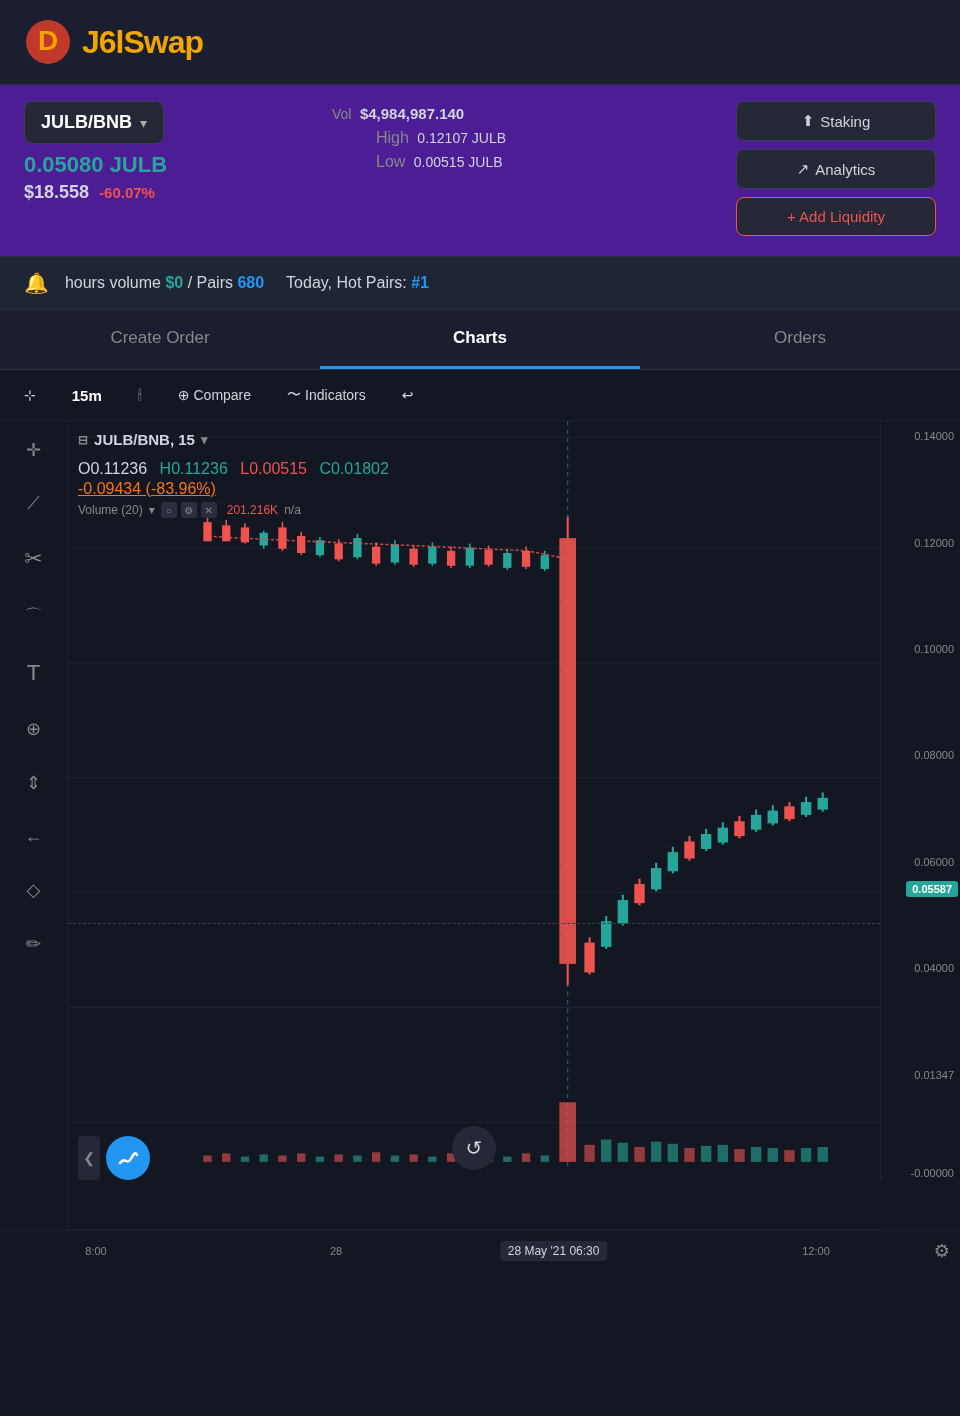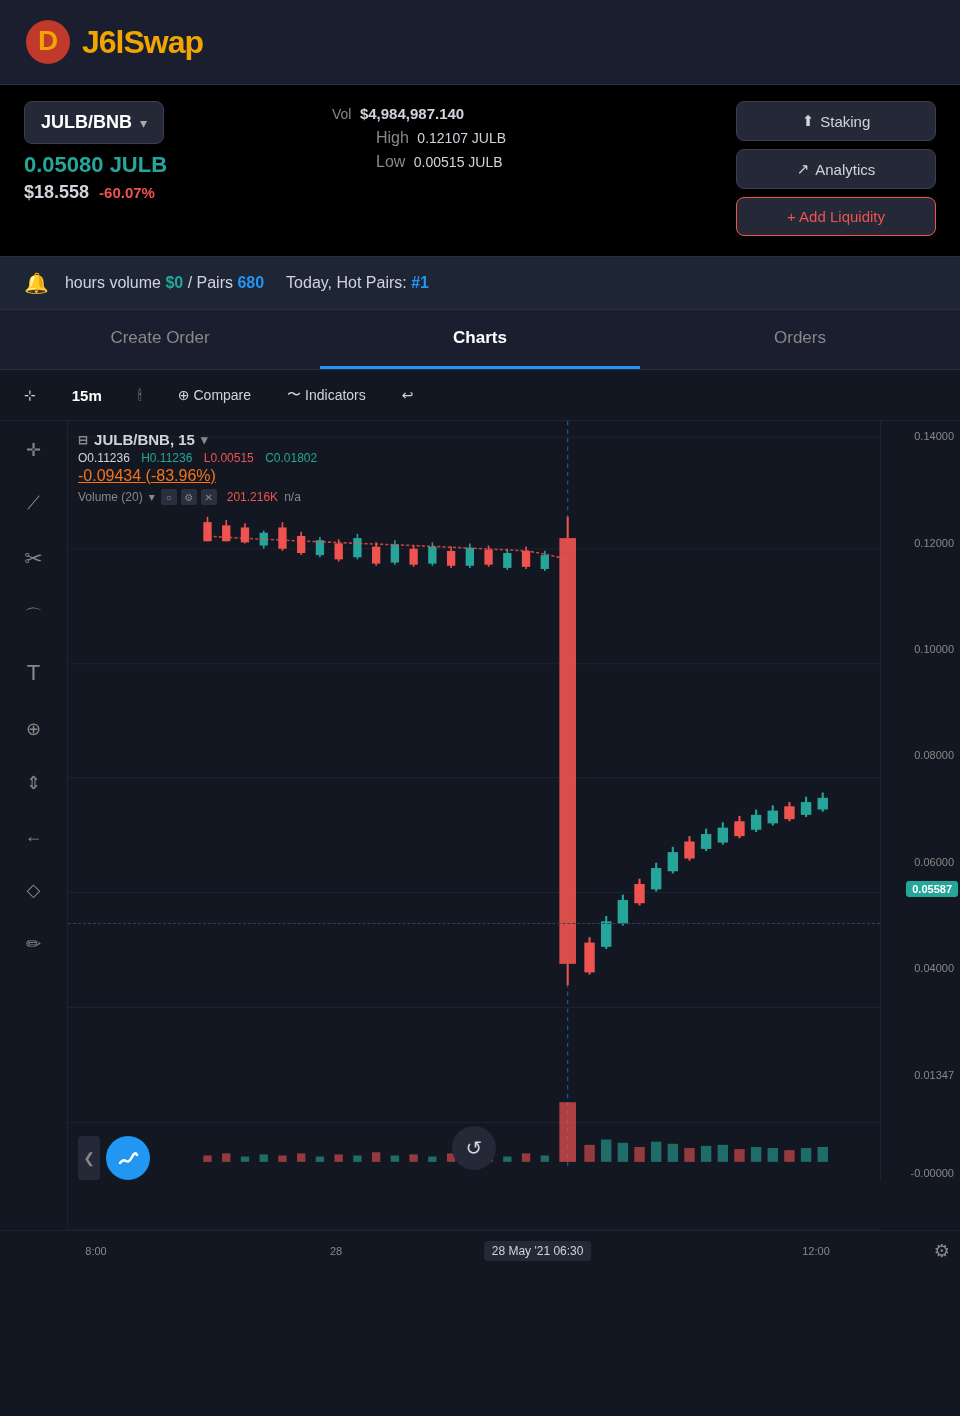--- a/index.html
+++ b/index.html
@@ -29,21 +29,21 @@
     .logo-text {
       font-size: 32px;
       font-weight: 700;
       color: #fff;
       letter-spacing: -1px;
     }
     .logo-text span { color: #f0a500; }
 
     
     .info-bar {
-      background: #000000;
+      background: #4c1d95;
       padding: 16px 24px 20px;
       display: grid;
       grid-template-columns: 1fr 1fr 1fr;
       gap: 12px;
       border-bottom: 1px solid #2a2e3e;
     }
     .pair-selector {
       background: #252836;
       border: 1px solid #3a3e50;
       border-radius: 8px;
@@ -231,23 +231,23 @@
     }
     .chart-pair-label {
       color: #d1d4dc;
       font-size: 15px;
       font-weight: 600;
       display: flex;
       align-items: center;
       gap: 6px;
     }
     .chart-ohlc {
-      font-size: 12px;
-      color: #888;
-      margin-top: 3px;
+      font-size: 16px;
+      color: #888;
+      margin-top: 12px;
       text-align: right;
     }
     .ohlc-o { color: #d1d4dc; }
     .ohlc-h { color: #26a69a; }
     .ohlc-l { color: #ef5350; }
     .ohlc-c { color: #26a69a; }
     .chart-ma-line {
       font-size: 16px;
       color: #f97316;
       margin-top: 2px;
@@ -320,20 +320,21 @@
       font-size: 11px;
       color: #888;
       transform: translateX(-50%);
     }
     .time-label-current {
       background: #252836;
       color: #d1d4dc;
       padding: 3px 8px;
       border-radius: 4px;
       font-size: 12px;
+      margin-left: 16px;
     }
     .time-settings-btn {
       position: absolute;
       right: 10px;
       color: #888;
       cursor: pointer;
       font-size: 18px;
     }
     .bottom-tool-circle {
       width: 44px;

